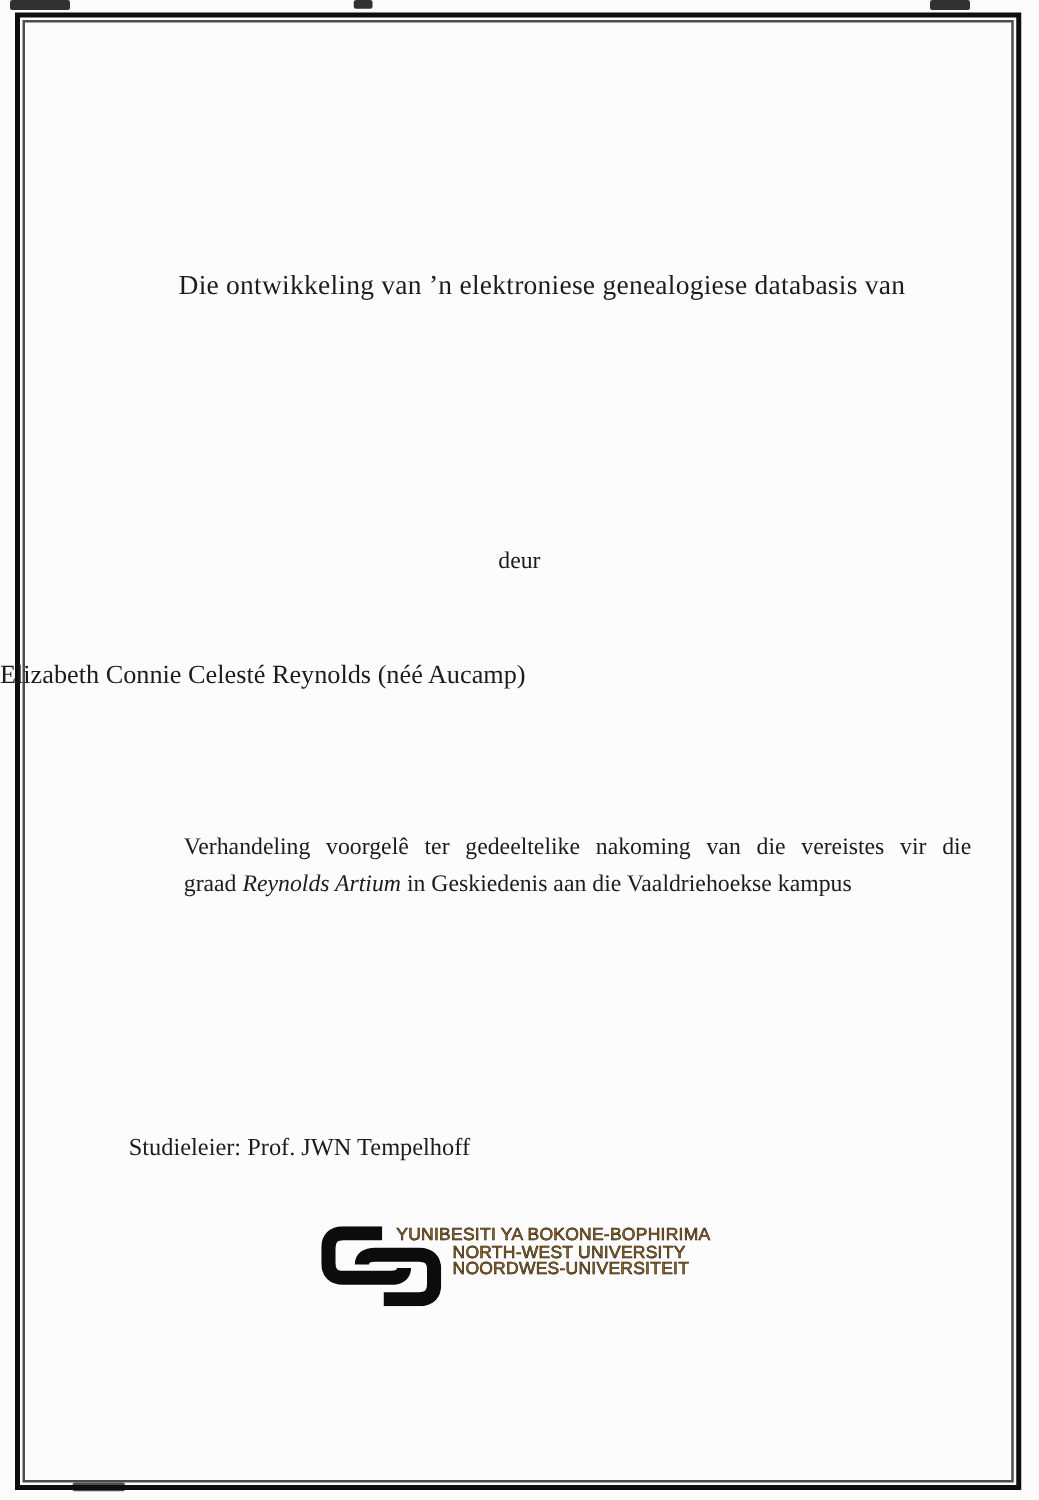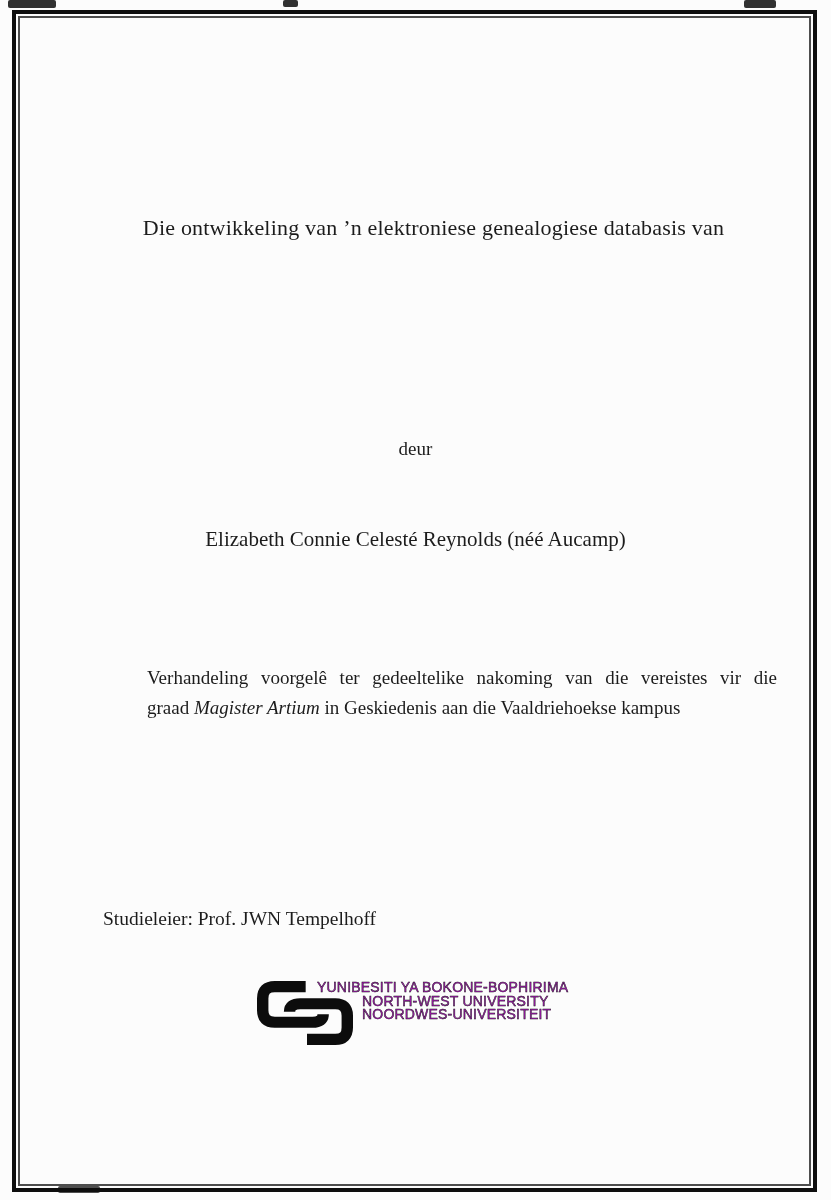--- a/index.html
+++ b/index.html
@@ -36,40 +36,40 @@
     text-align:center;font-size:22px;line-height:44px;
     letter-spacing:.2px;
     margin-left:36px;
   }
   .byline{
     position:absolute;left:0;right:0;top:434px;
     text-align:center;font-size:19px;line-height:30px;font-family:Liberation Serif, serif;
   }
   .author{
     position:absolute;left:0;right:0;top:521px;
-    text-align:center;font-size:21px;line-height:36px;
+    font-size:21px;line-height:36px;
   }
   .statement{
     position:absolute;left:103px;top:663px;width:630px;
     font-size:19px;line-height:29.5px;margin-left:44px;
   }
   .st-line1{text-align:justify;text-align-last:justify;}
   .supervisor{
     position:absolute;left:103px;top:904px;
     font-size:19.5px;line-height:30px;
   }
   
   .logo-mark{
     position:absolute;left:257px;top:981px;width:96px;height:64px;
   }
   .logo-text{
     position:absolute;left:317px;top:981px;
     font-family:"Liberation Sans", sans-serif;
     font-size:14px;line-height:13.6px;letter-spacing:.2px;
-    color:#a21caf;
+    color:#a16207;
     -webkit-text-stroke:.45px #111;
     white-space:nowrap;
   }
   .logo-text .indent{margin-left:45px;}
 </style>
 </head>
 <body>
 
 <div>
 
@@ -85,21 +85,21 @@
   <div class="title">
     <div>Die ontwikkeling van ’n elektroniese genealogiese databasis van</div>
   </div>
 
   <div class="byline">deur</div>
 
   <div class="author">Elizabeth Connie Celesté Reynolds (néé Aucamp)</div>
 
   <div class="statement">
     <div class="st-line1">Verhandeling voorgelê ter gedeeltelike nakoming van die vereistes vir die</div>
-    <div class="st-line2"><span>graad </span><i>Magister Artium</i><span> in Geskiedenis aan die Vaaldriehoekse kampus</span></div>
+    <div class="st-line2"><span>graad </span><i>Reynolds Artium</i><span> in Geskiedenis aan die Vaaldriehoekse kampus</span></div>
   </div>
 
   <div class="supervisor">
     <div>Studieleier: Prof. JWN Tempelhoff</div>
   </div>
 
   <div>
     <svg class="logo-mark" viewBox="5.5 11.5 143 97" preserveAspectRatio="none" xmlns="http://www.w3.org/2000/svg" aria-hidden="true">
       <path d="M 78,20 H 32 Q 14,20 14,38 V 56 Q 14,74 32,74 H 88 Q 104,74 104,62" fill="none" stroke="#0c0c0c" stroke-width="17" stroke-linecap="butt"></path>
       <path d="M 80,100 H 122 Q 140,100 140,82 V 64 Q 140,46 122,46 H 70 Q 54,46 54,58" fill="none" stroke="#0c0c0c" stroke-width="17" stroke-linecap="butt"></path>

